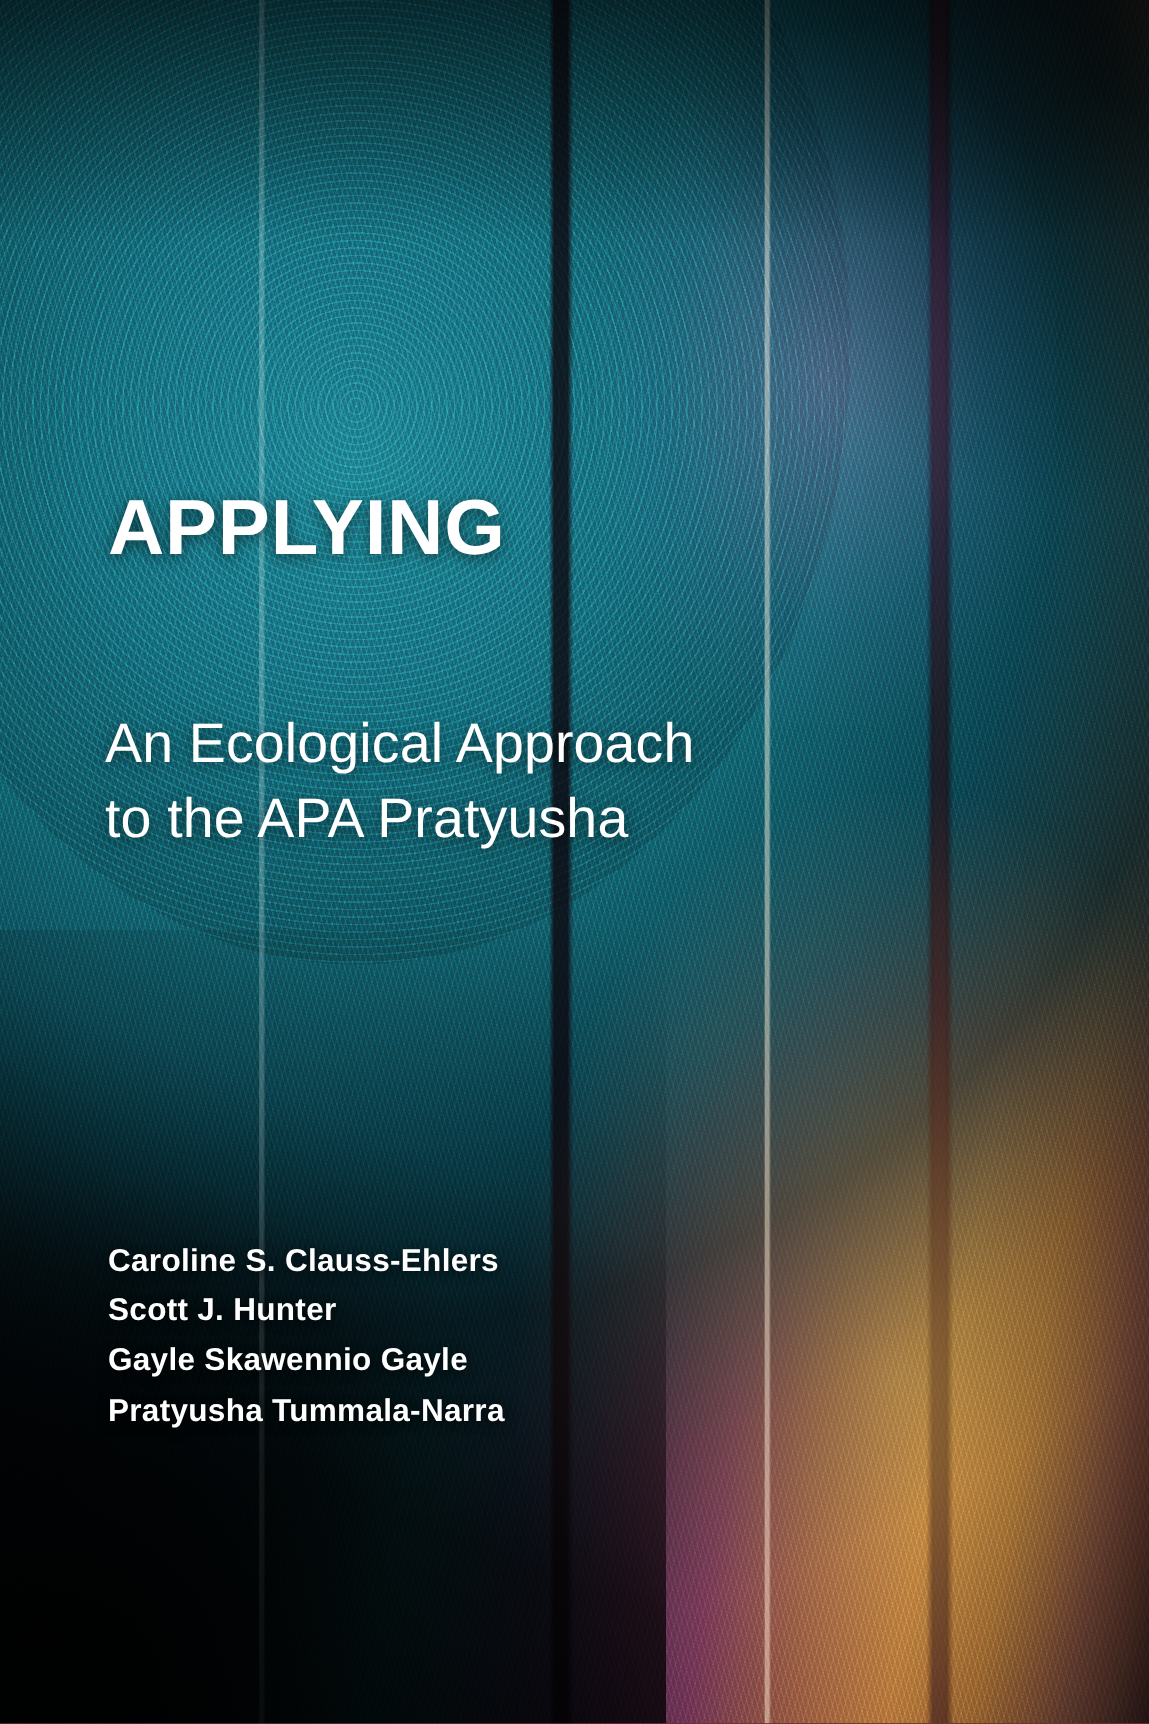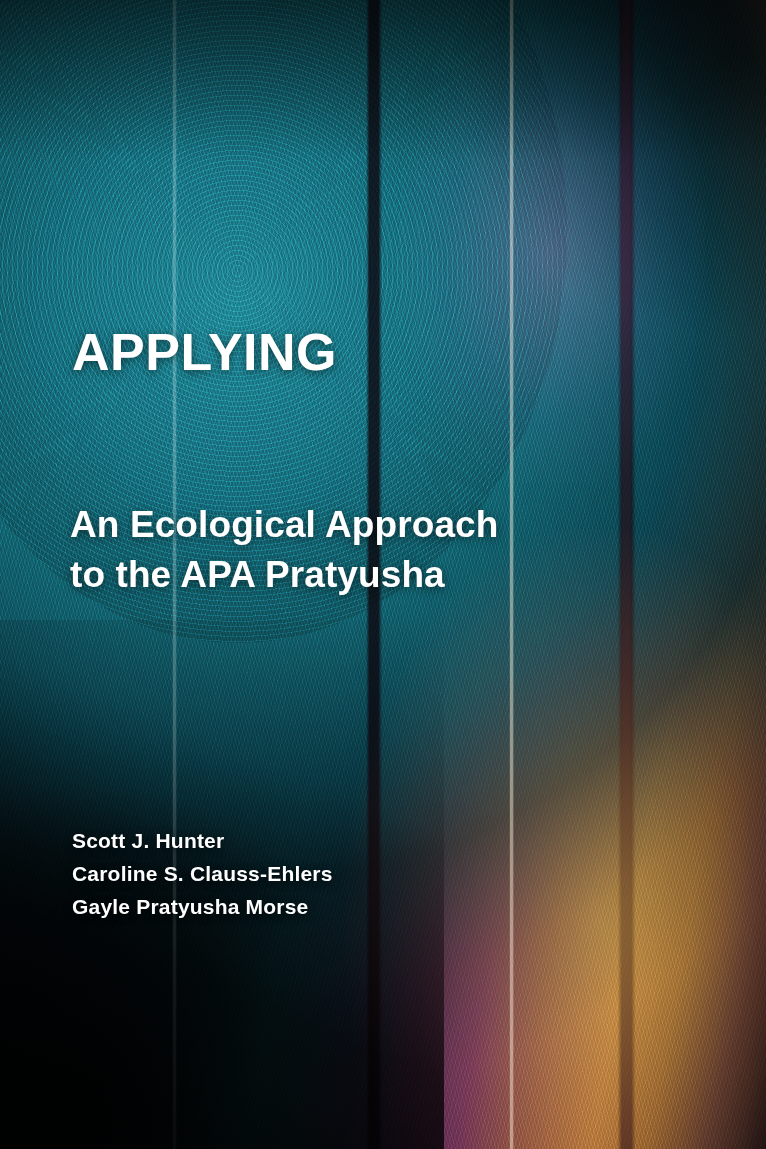--- a/index.html
+++ b/index.html
@@ -142,24 +142,24 @@
     font-weight: bold;
     font-size: 52px;
     line-height: 1.16;
     letter-spacing: 0.5px;
     text-shadow: 0 2px 10px rgba(0,0,0,0.55);
   }
   .title .line { display: block; }
   .subtitle {
     position: absolute;
     left: 70px;
-    top: 500px;
+    top: 471px;
     width: 640px;
     color: #ffffff;
-    font-weight: bold;
+    font-weight: normal;
     font-size: 37px;
     line-height: 1.35;
     letter-spacing: 0.1px;
     text-shadow: 0 2px 10px rgba(0,0,0,0.55);
   }
   .subtitle .line { display: block; }
   .authors {
     position: absolute;
     left: 72px;
     top: 824px;
@@ -193,19 +193,20 @@
     <div class="title">
       <span class="line">APPLYING</span>
     </div>
 
     <div class="subtitle">
       <span class="line">An Ecological Approach</span>
       <span class="line">to the APA Pratyusha</span>
     </div>
 
     <div class="authors">
+      <span class="line">Caroline S. Clauss-Ehlers</span>
       <span class="line">Scott J. Hunter</span>
-      <span class="line">Caroline S. Clauss-Ehlers</span>
-      <span class="line">Gayle Pratyusha Morse</span>
+      <span class="line">Gayle Skawennio Gayle</span>
+      <span class="line">Pratyusha Tummala-Narra</span>
     </div>
 
   </div>
 </div>
 
 </body></html>

